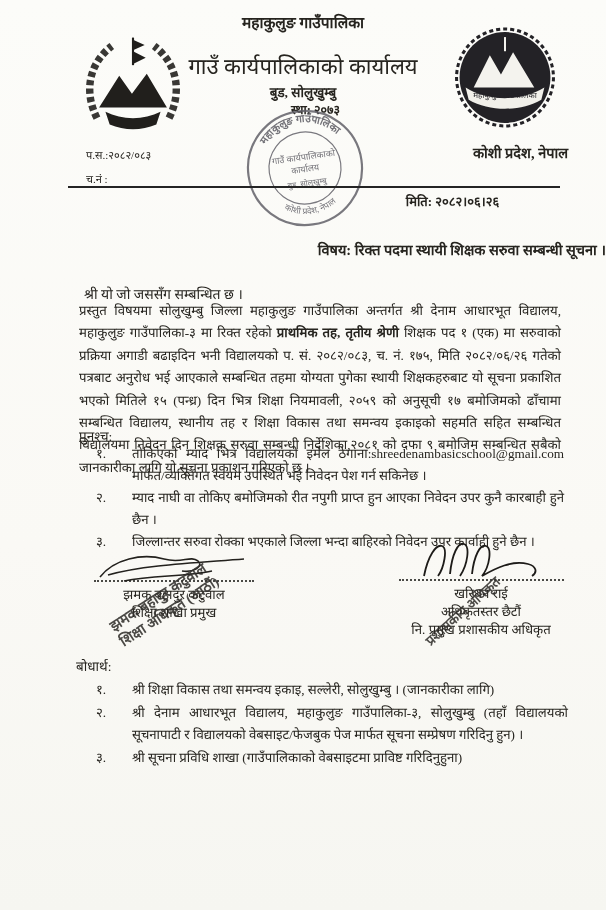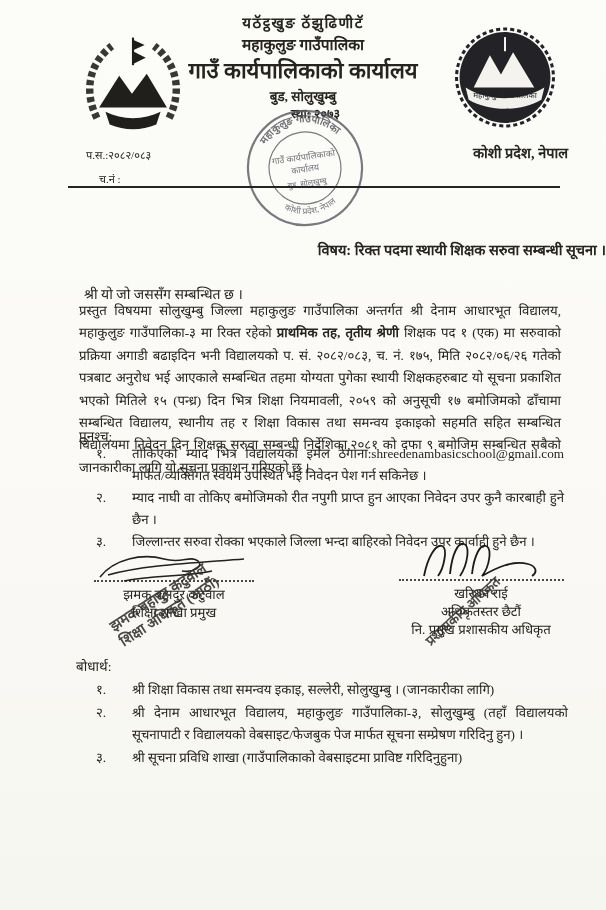--- a/index.html
+++ b/index.html
@@ -12,25 +12,25 @@
     color:#26241f;
     overflow:hidden;
     box-shadow:0 0 6px rgba(0,0,0,.25);
   }
   .abs{position:absolute;}
   
   .hdr{left:0;right:0;top:11px;text-align:center;line-height:1.25;}
   .h-govt{font-size:14.5px;font-weight:bold;}
   .h-script{font-size:15px;font-weight:bold;letter-spacing:1.5px;margin-top:3px;}
   .h-muni{font-size:15.5px;font-weight:bold;margin-top:2px;}
-  .h-office{font-size:22px;font-weight:bold;margin-top:3px;}
+  .h-office{font-size:22px;font-weight:normal;margin-top:21px;}
   .h-place{font-size:13.5px;font-weight:bold;margin-top:4px;}
   .h-est{font-size:12.5px;font-weight:bold;margin-top:1px;padding-left:25px;}
   .refs{left:86px;top:147px;font-size:11px;}
-  .refs .r2{margin-top:9px;margin-left:13px;}
+  .refs .r2{margin-top:9px;}
   .province{right:38px;top:142px;font-size:14.5px;font-weight:bold;}
   .rule{left:68px;top:186px;width:492px;height:2px;background:#242424;}
   .dateblk{left:335px;top:192px;width:235px;text-align:center;font-size:13px;line-height:19px;}
   
   .round-stamp{left:243px;top:106px;width:124px;height:124px;transform:rotate(-8deg);opacity:.82;}
   .diag-stamp{font-weight:bold;color:#33312e;opacity:.88;line-height:18px;white-space:nowrap;}
   .diag-left{left:126px;top:614px;font-size:14.5px;transform:rotate(-33deg);transform-origin:0 100%;}
   .diag-right{left:434px;top:632px;font-size:13.5px;transform:rotate(-42deg);transform-origin:0 100%;}
   
   .subject{left:0;right:0;top:239px;text-align:right;font-size:14.5px;font-weight:bold;}
@@ -71,21 +71,20 @@
   <svg class="abs" style="left:447px;top:27px;" width="116" height="106" viewBox="0 0 110 105">
     <circle cx="55" cy="50" r="45" fill="#232226"></circle>
     <circle cx="55" cy="50" r="48" fill="none" stroke="#232226" stroke-width="3" stroke-dasharray="4 3"></circle>
     <path d="M55,10 v14" stroke="#f4f3ee" stroke-width="2"></path>
     <path d="M24,60 L40,28 L51,47 L63,25 L84,60 Z" fill="#f4f3ee"></path>
     <path d="M16,60 C38,74 72,74 94,60 L91,72 C70,84 40,84 19,72 Z" fill="#f1f0ea"></path>
     <text x="55" y="70" text-anchor="middle" font-size="8" fill="#232226">महाकुलुङ गाउँपालिका</text>
   </svg>
 
   <div class="abs hdr">
-    <div class="h-script">यठॅट्ठखुङ ठॅझुढिणीटॅ</div>
     <div class="h-muni">महाकुलुङ गाउँपालिका</div>
     <div class="h-office">गाउँ कार्यपालिकाको कार्यालय</div>
     <div class="h-place">बुड, सोलुखुम्बु</div>
     <div class="h-est">स्था: २०७३</div>
   </div>
 
   <svg class="abs round-stamp" viewBox="0 0 124 124">
     <defs>
       <path id="arcTop" d="M62,62 m-46,0 a46,46 0 1 1 92,0"></path>
       <path id="arcBot" d="M62,62 m-46,0 a46,46 0 1 0 92,0"></path>
@@ -106,20 +105,21 @@
   <div class="abs refs">
     <div class="r1">प.स.:२०८२/०८३</div>
     <div class="r2">च.नं :</div>
   </div>
 
   <div class="abs province">कोशी प्रदेश, नेपाल</div>
 
   <div class="abs rule"></div>
 
   <div class="abs dateblk">
+    <div style="font-weight:bold;">मिति: २०८२।०६।२६</div>
   </div>
 
   <div class="abs subject">विषय: रिक्त पदमा स्थायी शिक्षक सरुवा सम्बन्धी सूचना ।</div>
 
   <div class="abs salutation">श्री  यो जो जससँग सम्बन्धित छ ।</div>
 
   <div class="abs bodytext">
     <span>प्रस्तुत विषयमा सोलुखुम्बु जिल्ला महाकुलुङ गाउँपालिका अन्तर्गत श्री देनाम आधारभूत विद्यालय, महाकुलुङ गाउँपालिका-३ मा रिक्त रहेको </span><b>प्राथमिक तह, तृतीय श्रेणी</b><span> शिक्षक पद १ (एक) मा सरुवाको प्रक्रिया अगाडी बढाइदिन भनी विद्यालयको प. सं. २०८२/०८३, च. नं. १७५, मिति २०८२/०६/२६ गतेको पत्रबाट अनुरोध भई आएकाले सम्बन्धित तहमा योग्यता पुगेका स्थायी शिक्षकहरुबाट यो सूचना प्रकाशित भएको मितिले १५ (पन्ध्र) दिन भित्र शिक्षा नियमावली, २०५९ को अनुसूची १७ बमोजिमको ढाँचामा सम्बन्धित विद्यालय, स्थानीय तह र शिक्षा विकास तथा समन्वय इकाइको सहमति सहित सम्बन्धित विद्यालयमा निवेदन दिन शिक्षक सरुवा सम्बन्धी निर्देशिका,२०८१ को दफा ९ बमोजिम सम्बन्धित सबैको जानकारीका लागि यो सूचना प्रकाशन गरिएको छ ।</span>
   </div>
 

